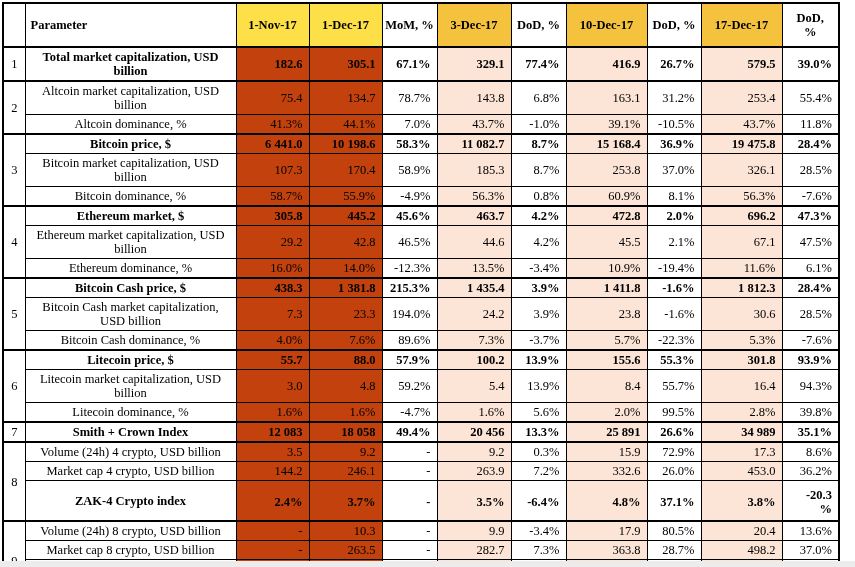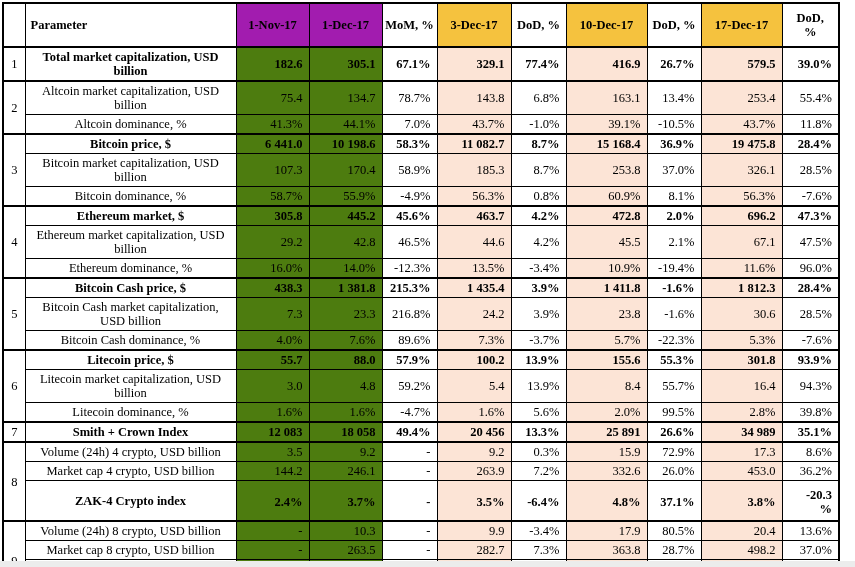--- a/index.html
+++ b/index.html
@@ -11,27 +11,27 @@
   .page{position:relative;width:855px;height:567px;overflow:hidden;background:#fff;}
   table{
     border-collapse:collapse;table-layout:fixed;width:836px;
     margin:2px 0 0 2px;font-size:12.5px;border:2px solid #000;
   }
   th,td{border:1px solid #000;vertical-align:middle;line-height:1.12;overflow:hidden;}
   thead th{
     font-weight:bold;text-align:center;padding:7px 2px;white-space:pre-line;background:#fff;
   }
   thead th.left{text-align:left;padding-left:5px;}
-  thead th.blue{background:#a21caf;margin-top:24px;}
+  thead th.blue{background:#fde047;margin-top:24px;}
   thead th.gold{background:#F5C23E;font-family:Liberation Serif, serif;}
   tr.group-start td{border-top:2px solid #000;}
   td.num{text-align:center;padding:1px 2px;}
   td.label{text-align:center;padding:2px 5px;}
   td.val{text-align:right;padding:2px 6px;white-space:pre-line;}
-  td.blue{background:#4d7c0f;}
+  td.blue{background:#c2410c;}
   td.peach{background:#FCE4D6;}
   .bold{font-weight:bold;}
   tr.tall td{padding-top:7px;padding-bottom:7px;}
   tr.tall td.val{padding-bottom:4px;}
   .bottom-strip{position:absolute;left:0;bottom:0;width:855px;height:6px;background:#ECECEC;}
 </style>
 </head>
 <body>
 
 <div class="page">
@@ -82,21 +82,21 @@
         </tr>
         <tr class="group-start">
           <td class="num" rowspan="2">2</td>
           <td class="label">Altcoin market capitalization, USD billion</td>
           <td class="val blue">75.4</td>
           <td class="val blue">134.7</td>
           <td class="val white">78.7%</td>
           <td class="val peach">143.8</td>
           <td class="val white">6.8%</td>
           <td class="val peach">163.1</td>
-          <td class="val white">13.4%</td>
+          <td class="val white">31.2%</td>
           <td class="val peach">253.4</td>
           <td class="val white">55.4%</td>
         </tr>
         <tr>
           <td class="label">Altcoin dominance, %</td>
           <td class="val blue">41.3%</td>
           <td class="val blue">44.1%</td>
           <td class="val white">7.0%</td>
           <td class="val peach">43.7%</td>
           <td class="val white">-1.0%</td>
@@ -170,40 +170,40 @@
         <tr>
           <td class="label">Ethereum dominance, %</td>
           <td class="val blue">16.0%</td>
           <td class="val blue">14.0%</td>
           <td class="val white">-12.3%</td>
           <td class="val peach">13.5%</td>
           <td class="val white">-3.4%</td>
           <td class="val peach">10.9%</td>
           <td class="val white">-19.4%</td>
           <td class="val peach">11.6%</td>
-          <td class="val white">96.0%</td>
+          <td class="val white">6.1%</td>
         </tr>
         <tr class="group-start">
           <td class="num" rowspan="3">5</td>
           <td class="label bold">Bitcoin Cash price, $</td>
           <td class="val blue bold">438.3</td>
           <td class="val blue bold">1 381.8</td>
           <td class="val white bold">215.3%</td>
           <td class="val peach bold">1 435.4</td>
           <td class="val white bold">3.9%</td>
           <td class="val peach bold">1 411.8</td>
           <td class="val white bold">-1.6%</td>
           <td class="val peach bold">1 812.3</td>
           <td class="val white bold">28.4%</td>
         </tr>
         <tr>
           <td class="label">Bitcoin Cash market capitalization, USD billion</td>
           <td class="val blue">7.3</td>
           <td class="val blue">23.3</td>
-          <td class="val white">216.8%</td>
+          <td class="val white">194.0%</td>
           <td class="val peach">24.2</td>
           <td class="val white">3.9%</td>
           <td class="val peach">23.8</td>
           <td class="val white">-1.6%</td>
           <td class="val peach">30.6</td>
           <td class="val white">28.5%</td>
         </tr>
         <tr>
           <td class="label">Bitcoin Cash dominance, %</td>
           <td class="val blue">4.0%</td>

